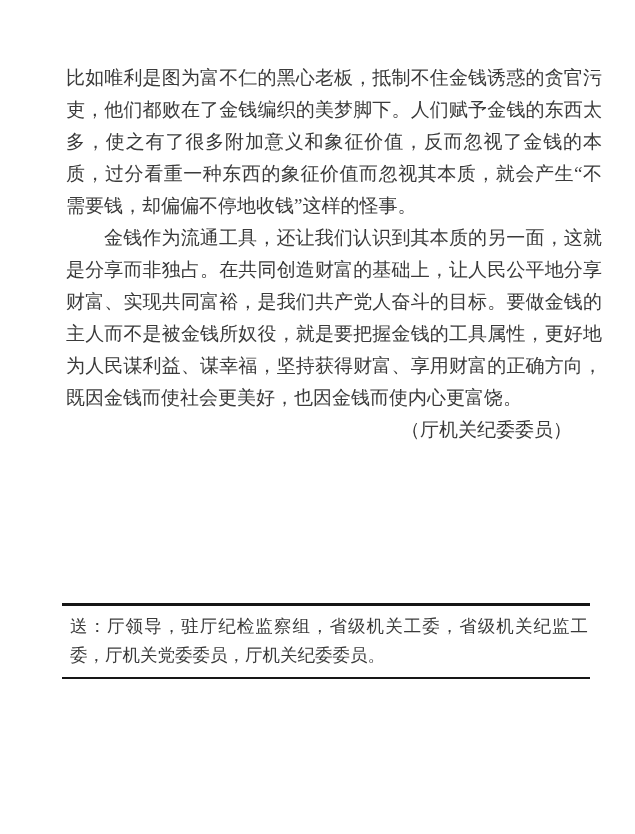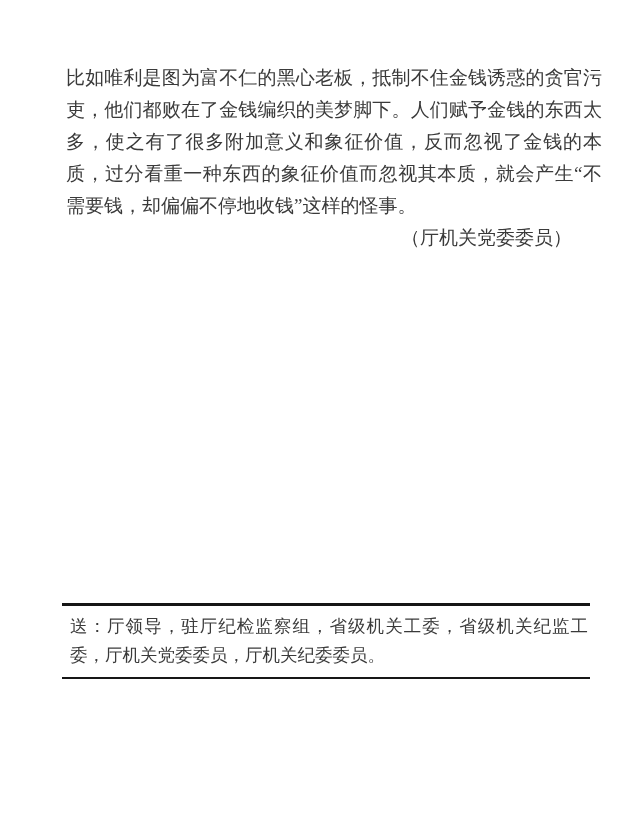--- a/index.html
+++ b/index.html
@@ -62,21 +62,22 @@
     color: #2e2e2e;
   }
 </style>
 </head>
 <body>
 
 <div class="page">
 
   <div class="content">
     <p class="para">比如唯利是图为富不仁的黑心老板，抵制不住金钱诱惑的贪官污吏，他们都败在了金钱编织的美梦脚下。人们赋予金钱的东西太多，使之有了很多附加意义和象征价值，反而忽视了金钱的本质，过分看重一种东西的象征价值而忽视其本质，就会产生“不需要钱，却偏偏不停地收钱”这样的怪事。</p>
-    <p class="attribution">（厅机关党委委员）</p>
+    <p class="para indented">金钱作为流通工具，还让我们认识到其本质的另一面，这就是分享而非独占。在共同创造财富的基础上，让人民公平地分享财富、实现共同富裕，是我们共产党人奋斗的目标。要做金钱的主人而不是被金钱所奴役，就是要把握金钱的工具属性，更好地为人民谋利益、谋幸福，坚持获得财富、享用财富的正确方向，既因金钱而使社会更美好，也因金钱而使内心更富饶。</p>
+    <p class="attribution">（厅机关纪委委员）</p>
   </div>
 
   <div class="distribution">
     <p class="dist-line">送：厅领导，驻厅纪检监察组，省级机关工委，省级机关纪监工委，厅机关党委委员，厅机关纪委委员。</p>
   </div>
 
   <div class="footer">
     <span class="page-number">— 3 —</span>
   </div>
 

